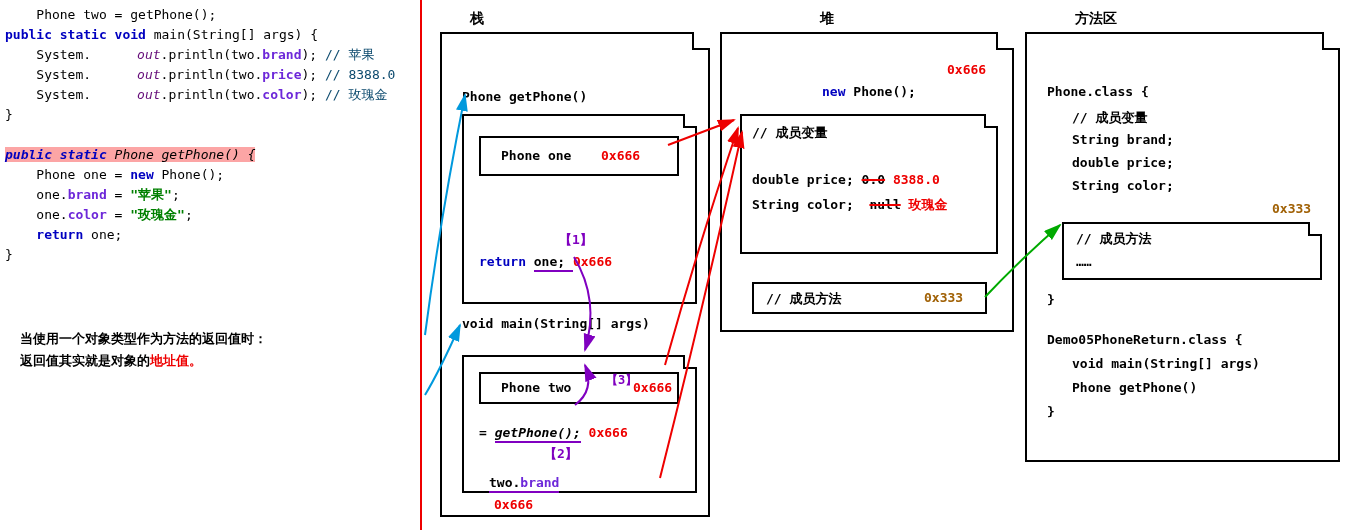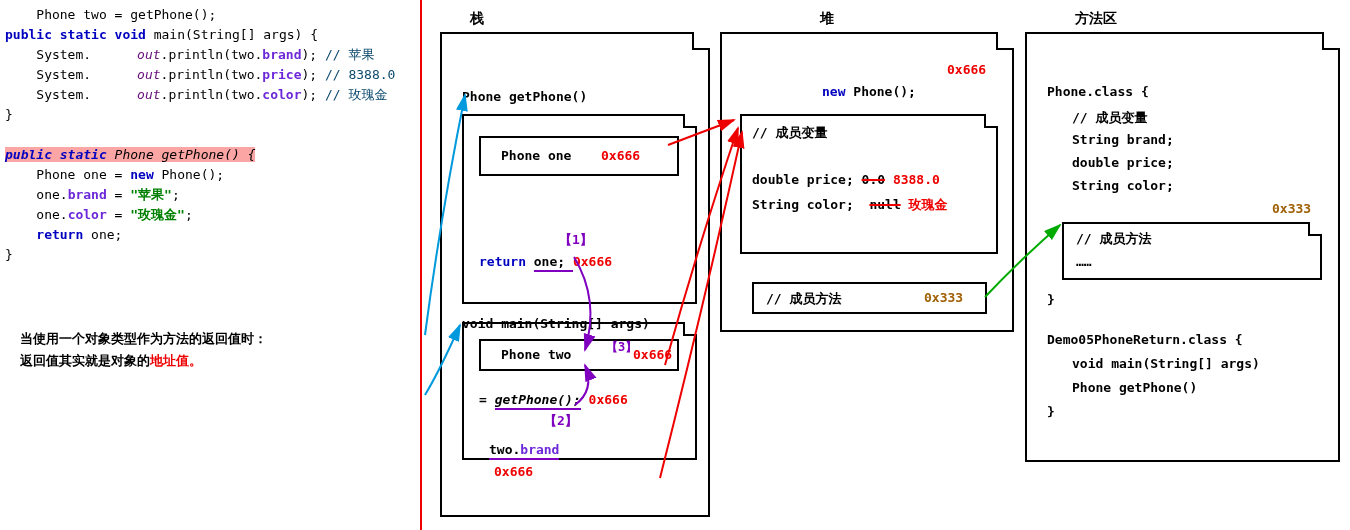--- a/index.html
+++ b/index.html
@@ -126,21 +126,21 @@
     <div class="inner-box" style="left:15px;top:20px;width:200px;height:40px">
       <div class="txt mono" style="left:20px;top:10px">Phone one</div>
       <div class="txt mono red" style="left:120px;top:10px">0x666</div>
     </div>
     <div class="txt purple-txt" style="left:95px;top:115px">【1】</div>
     <div class="txt mono" style="left:15px;top:138px"><span class="kw">return </span><span class="purple-u">one; </span><span class="red">0x666</span></div>
   </div>
 
   <div class="txt mono" style="left:20px;top:282px">void main(String[] args)</div>
 
-  <div class="inner-box" style="left:20px;top:288px;width:235px;height:138px">
+  <div class="inner-box" style="left:20px;top:321px;width:235px;height:138px">
     <div class="corner"></div>
     <div class="inner-box" style="left:15px;top:15px;width:200px;height:32px">
       <div class="txt mono" style="left:20px;top:6px">Phone two</div>
       <div class="txt purple-txt" style="left:125px;top:-2px;font-size:12px">【3】</div>
       <div class="txt mono red" style="left:152px;top:6px">0x666</div>
     </div>
     <div class="txt mono" style="left:15px;top:68px"><span>= </span><span class="purple-u" style="font-style:italic">getPhone();</span> <span class="red">0x666</span></div>
     <div class="txt purple-txt" style="left:80px;top:88px">【2】</div>
     <div class="txt mono" style="left:25px;top:118px"><span class="purple-u"><span>two.</span><span class="fld">brand</span></span></div>
     <div class="txt mono red" style="left:30px;top:140px">0x666</div>

